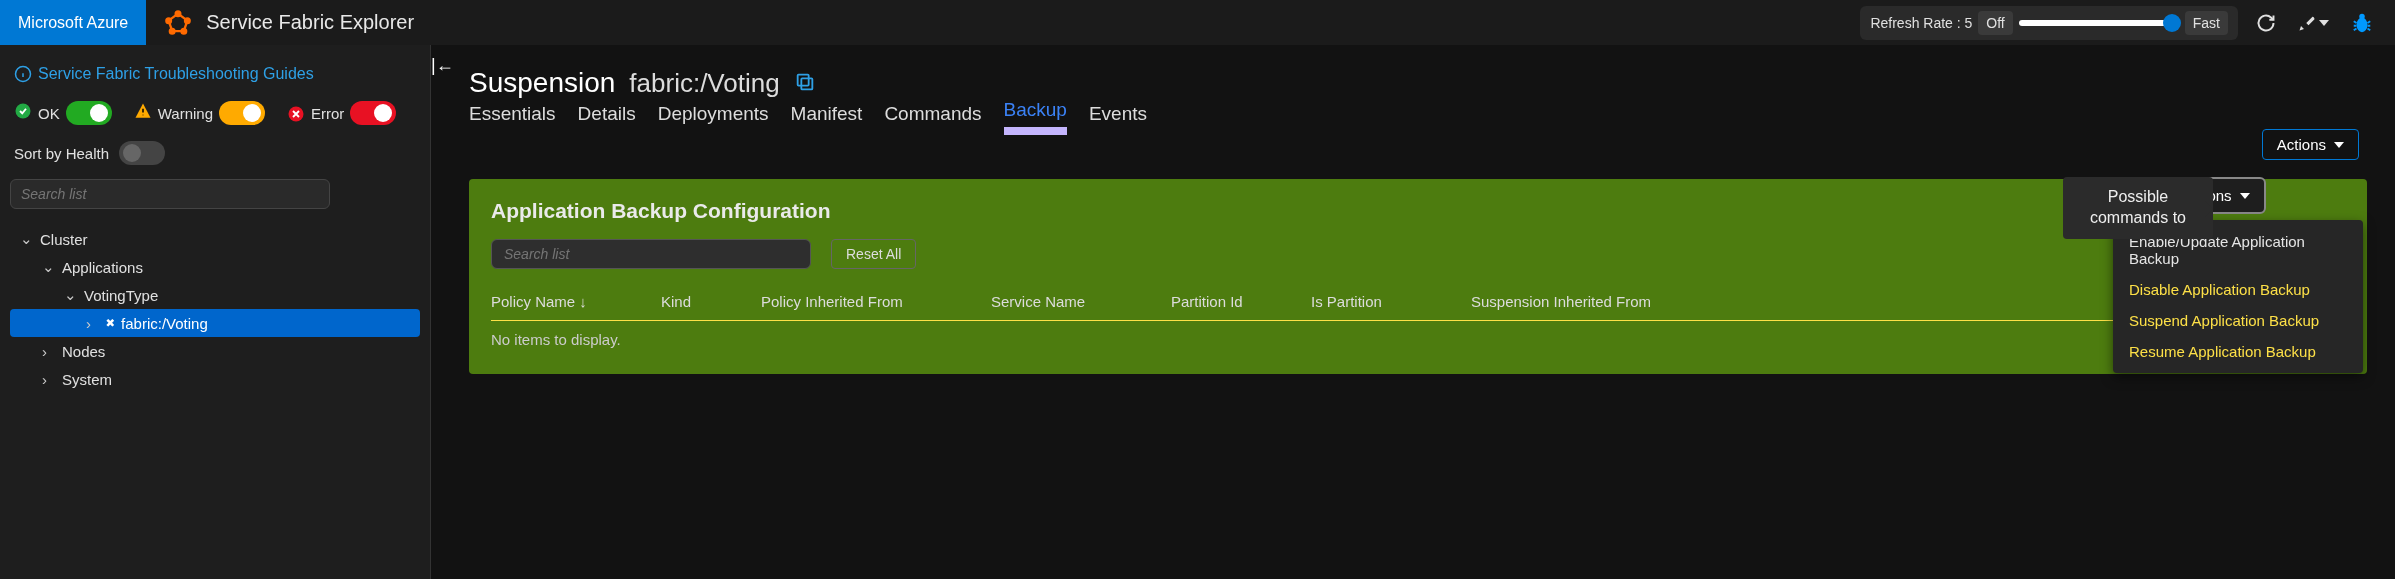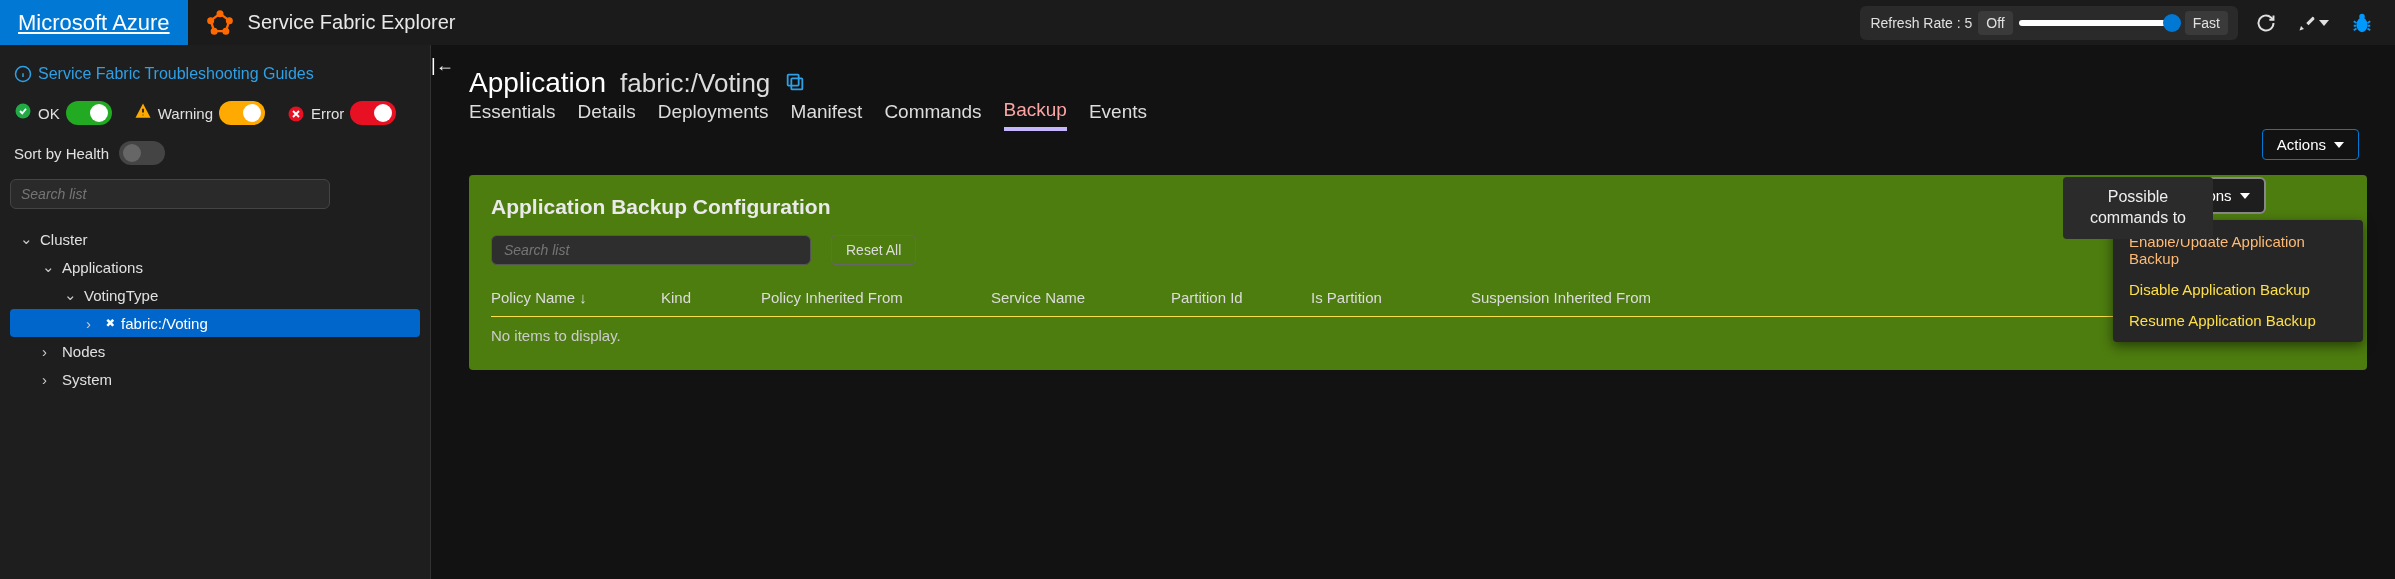--- a/index.html
+++ b/index.html
@@ -20,23 +20,22 @@
     height: 45px;
     background: #1b1b1b;
   }
   .azure-brand {
     background: #0078d4;
     color: #fff;
     height: 48px;
     display: flex;
     align-items: center;
     padding: 0 18px;
-    font-size: 22px;
+    font-size: 16px;
     font-weight: 400;
-    text-decoration: underline;
   }
   .sfe-brand {
     display: flex;
     align-items: center;
     gap: 14px;
     padding-left: 18px;
     font-size: 20px;
     font-weight: 300;
     color: #e8e8e8;
   }
@@ -234,22 +233,22 @@
     font-size: 19px;
     color: #ddd;
     margin-left: 10px;
     align-items: center;
   }
   .tabs .tab {
     cursor: pointer;
     padding-bottom: 6px;
   }
   .tabs .tab.active {
-    color: #fca5a5;
-    border-bottom: 4px solid #c4b5fd;
+    color: #3b82f6;
+    border-bottom: 8px solid #c4b5fd;
   }
   .actions-row {
     position: absolute;
     right: 36px;
     top: 84px;
   }
   .actions-btn {
     border: 1px solid #0078d4;
     border-radius: 4px;
     padding: 6px 14px;
@@ -362,21 +361,21 @@
     background: #262626;
     border-radius: 4px;
     margin-top: 6px;
     padding: 6px 0;
     width: 250px;
     box-shadow: 0 4px 12px rgba(0,0,0,.5);
   }
   .dropdown-menu .item {
     padding: 7px 16px;
     font-size: 15px;
-    color: #fdba74;
+    color: #e5e5e5;
     cursor: pointer;
   }
   .dropdown-menu .item.disabled {
     color: #fde047;
   }
 
   .caret-down {
     width: 0; height: 0;
     border-left: 5px solid transparent;
     border-right: 5px solid transparent;
@@ -523,21 +522,21 @@
         <span class="chev">›</span>
         <span>System</span>
       </div>
     </div>
   </div>
 
   <div class="main">
     <span class="collapse-handle">|←</span>
 
     <div class="page-title">
-      <span class="kind">Application</span>
+      <span class="kind">Suspension</span>
       <span class="name">fabric:/Voting</span>
       <span class="copy-icon">
         <svg width="22" height="22" viewBox="0 0 24 24" fill="none" stroke="currentColor" stroke-width="2">
           <rect x="8" y="8" width="12" height="12" rx="1"></rect>
           <rect x="4" y="4" width="12" height="12" rx="1"></rect>
         </svg>
       </span>
     </div>
 
     <div class="tabs">
@@ -580,18 +579,19 @@
 
     <div class="backup-actions-wrap">
       <div class="tooltip-bubble">Possible commands to</div>
       <button class="backup-actions-btn">
         <span>Backup Actions</span>
         <span class="caret-down"></span>
       </button>
       <div class="dropdown-menu">
         <div class="item">Enable/Update Application Backup</div>
         <div class="item disabled">Disable Application Backup</div>
+        <div class="item disabled">Suspend Application Backup</div>
         <div class="item disabled">Resume Application Backup</div>
       </div>
     </div>
 
   </div>
 </div>
 
 </body></html>

